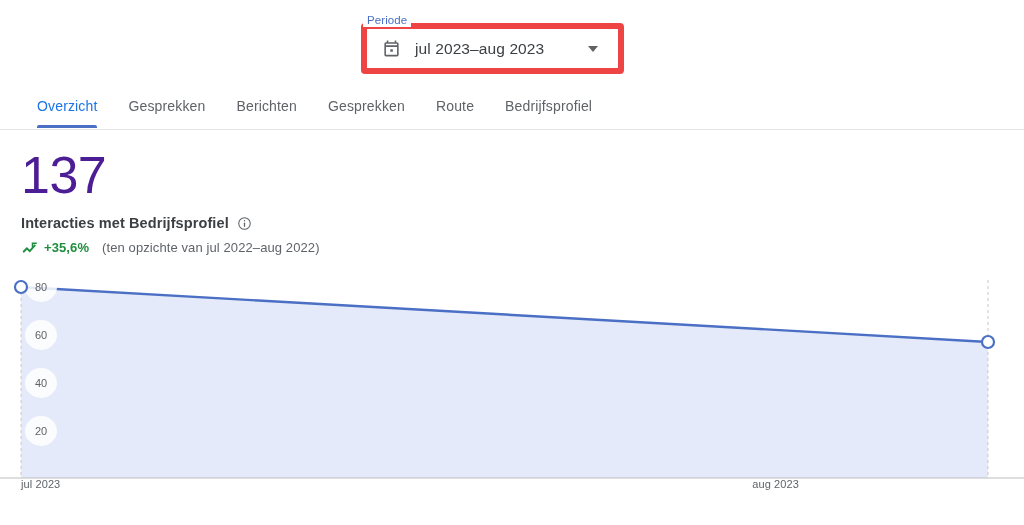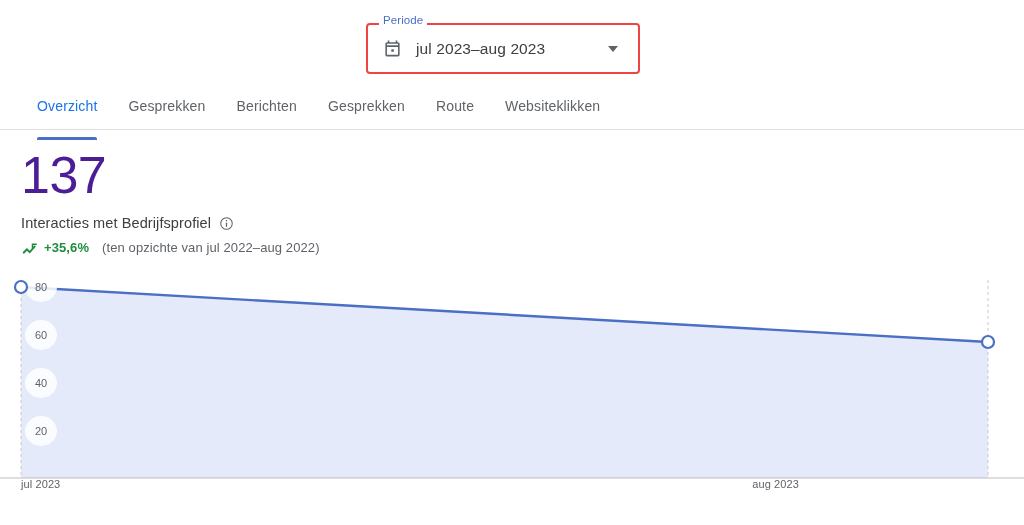--- a/index.html
+++ b/index.html
@@ -9,30 +9,31 @@
     width: 1024px; height: 525px;
     background: #ffffff;
     font-family: "Liberation Sans", sans-serif;
     -webkit-font-smoothing: antialiased;
     overflow: hidden;
   }
   .page { position: relative; width: 1024px; height: 525px; background:#fff; }
 
   
   .period-wrap {
-    position: absolute; left: 366px; top: 23px;
+    position: absolute; left: 350px; top: 23px;
     width: 274px; height: 51px;
   }
   .period-field {
     position: absolute; inset: 0;
-    border: 2px solid #ef4444;
+    border: 6px solid #ef4444;
     border-radius: 4px;
     background: #fff;
     display: flex; align-items: center;
     padding: 0 10px 0 15px;
+    margin-left: 11px;
   }
   .period-legend {
     position: absolute; left: 13px; top: -8px;
     background: #fff;
     padding: 0 4px;
     font-size: 11.5px;
     color: #4a6fc4;
     letter-spacing: .1px;
     line-height: 1;
     z-index: 3;
@@ -53,21 +54,21 @@
   
   .tabs {
     position: absolute; left: 0; top: 93px; width: 1024px; height: 37px;
     display: flex; align-items: flex-start;
     padding-left: 37px;
   }
   .tab {
     position: relative;
     font-size: 14px; color: #5f6368;
     letter-spacing: .15px;
-    padding: 5px 0 26px 0;
+    padding: 5px 0 14px 0;
     margin-right: 31px;
     white-space: nowrap;
     cursor: pointer;
   }
   .tab.active { color: #1a73e8; font-weight: 500; }
   .tab.active::after {
     content: ""; position: absolute;
     left: 0; right: 0; bottom: 0; height: 3px;
     background: #4a6fc4; border-radius: 2px 2px 0 0;
   }
@@ -78,28 +79,28 @@
 
   
   .metric {
     position: absolute; left: 21px; top: 146px;
   }
   .metric-value {
     font-size: 52px; line-height: 58px; color: #4c1d95;
     font-weight: 400; letter-spacing: -0.5px;
   }
   .metric-label-row {
-    display: flex; align-items: center; margin-top: 11px;
+    display: flex; align-items: center; margin-top: 11px; font-weight: bold;
   }
   .metric-label {
     font-size: 14.5px; color: #3c4043; letter-spacing: .1px;
   }
   .info-icon { width: 15px; height: 15px; margin-left: 8px; display:block; }
   .metric-delta-row {
-    display: flex; align-items: flex-end; margin-top: 9px;
+    display: flex; align-items: flex-start; margin-top: 9px;
   }
   .trend-icon { width: 17px; height: 14px; display:block; margin-right: 6px; }
   .delta-pct {
     font-size: 13px; color: #1e8e3e; font-weight: 700; letter-spacing: .1px;
   }
   .delta-note {
     font-size: 13px; color: #5f6368; margin-left: 13px; letter-spacing: .1px;
   }
 
   
@@ -146,21 +147,21 @@
     <div class="tab">
       <span>Berichten</span>
     </div>
     <div class="tab">
       <span>Gesprekken</span>
     </div>
     <div class="tab">
       <span>Route</span>
     </div>
     <div class="tab">
-      <span>Websiteklikken</span>
+      <span>Bedrijfsprofiel</span>
     </div>
   </div>
   <div class="tabs-divider"></div>
 
   <div class="metric">
     <div class="metric-value">137</div>
     <div class="metric-label-row">
       <span class="metric-label">Interacties met Bedrijfsprofiel</span>
       <svg class="info-icon" viewBox="0 0 24 24">
         <circle cx="12" cy="12" r="9.2" fill="none" stroke="#5f6368" stroke-width="1.7"></circle>

